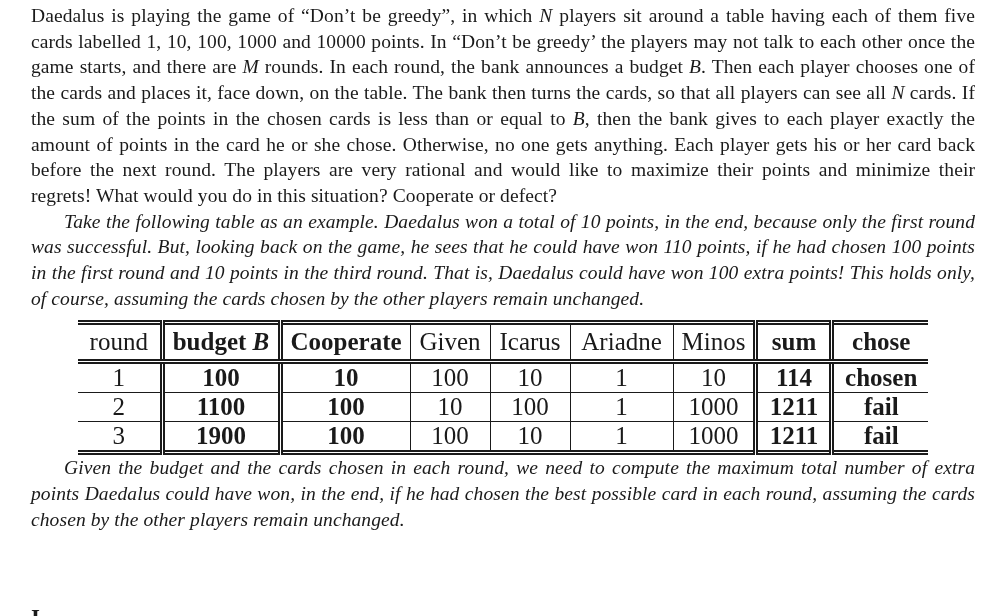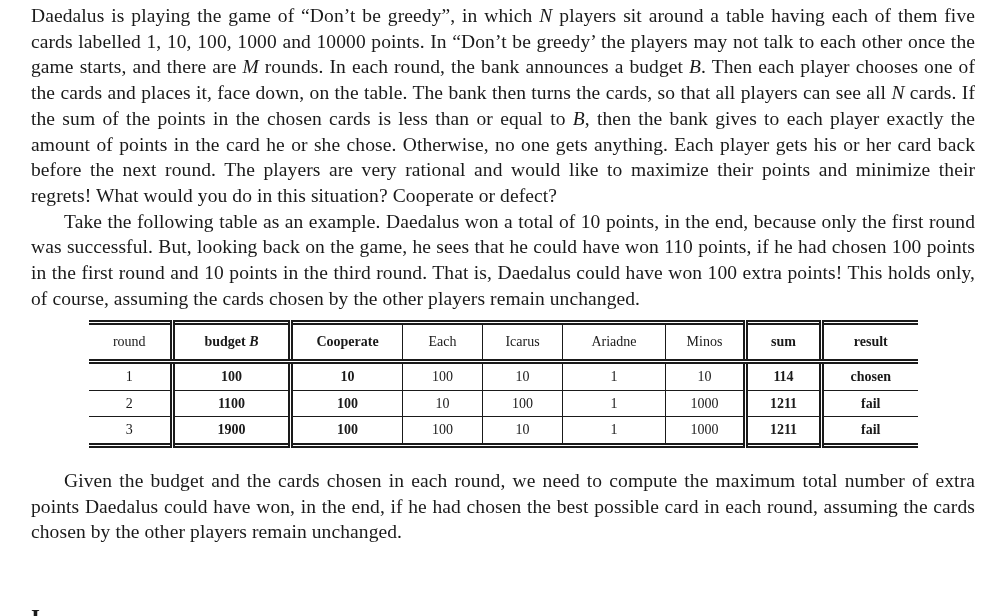--- a/index.html
+++ b/index.html
@@ -18,60 +18,60 @@
     height: 524px;
     padding: 3px 31px 0 31px;
   }
   p.para {
     margin: 0;
     font-size: 19.5px;
     line-height: 25.7px;
     text-align: justify;
     letter-spacing: 0.1px;
   }
-  p.para.indent { text-indent: 33px; }
+  p.para.indent { text-indent: 33px; font-style: italic; }
   em { font-style: italic; }
 
   .table-wrap {
     margin-top: 9px;
     display: flex;
     justify-content: center;
   }
   table {
     border-collapse: collapse;
     table-layout: fixed;
     border-top: 5px double #1a1a1a;
     border-bottom: 5px double #1a1a1a;
   }
   th, td {
     font-weight: normal;
     text-align: center;
     vertical-align: middle;
-    font-size: 14px;
+    font-size: 25px;
     padding: 0 8px;
     white-space: nowrap;
     overflow: hidden;
   }
   thead th {
     height: 34px;
     border-bottom: 5px double #1a1a1a;
   }
   tbody td {
     height: 25.5px;
     border-top: 1.5px solid #1a1a1a;
   }
   
   .c1, .c2, .c7, .c8 { border-left: 5px double #1a1a1a; font-weight: bold; }
   .c3, .c4, .c5, .c6 { border-left: 1.5px solid #1a1a1a; }
 
   .w0 { width: 84px; }  .w1 { width: 118px; } .w2 { width: 112px; }
   .w3 { width: 80px; }  .w4 { width: 80px; }  .w5 { width: 103px; }
   .w6 { width: 80px; }  .w7 { width: 76px; }  .w8 { width: 96px; }
 
-  p.para.after-table { margin-top: 20px; }
+  p.para.after-table { }
 
   .fragment {
     position: absolute;
     left: 31px;
     top: 609px;
     width: 9px;
     height: 7px;
     overflow: hidden;
   }
   .fragment span {
@@ -103,26 +103,26 @@
         <col class="w5">
           <col class="w6">
           <col class="w7">
           <col class="w8">
       </colgroup>
       <thead>
         <tr>
             <th class="c0">round</th>
             <th class="c1">budget <em>B</em></th>
             <th class="c2">Cooperate</th>
-            <th class="c3">Each</th>
+            <th class="c3">Given</th>
             <th class="c4">Icarus</th>
             <th class="c5">Ariadne</th>
             <th class="c6">Minos</th>
             <th class="c7">sum</th>
-            <th class="c8">result</th>
+            <th class="c8">chose</th>
           </tr>
       </thead>
       <tbody>
           <tr>
             <td class="c0">1</td>
             <td class="c1">100</td>
             <td class="c2">10</td>
             <td class="c3">100</td>
             <td class="c4">10</td>
             <td class="c5">1</td>

